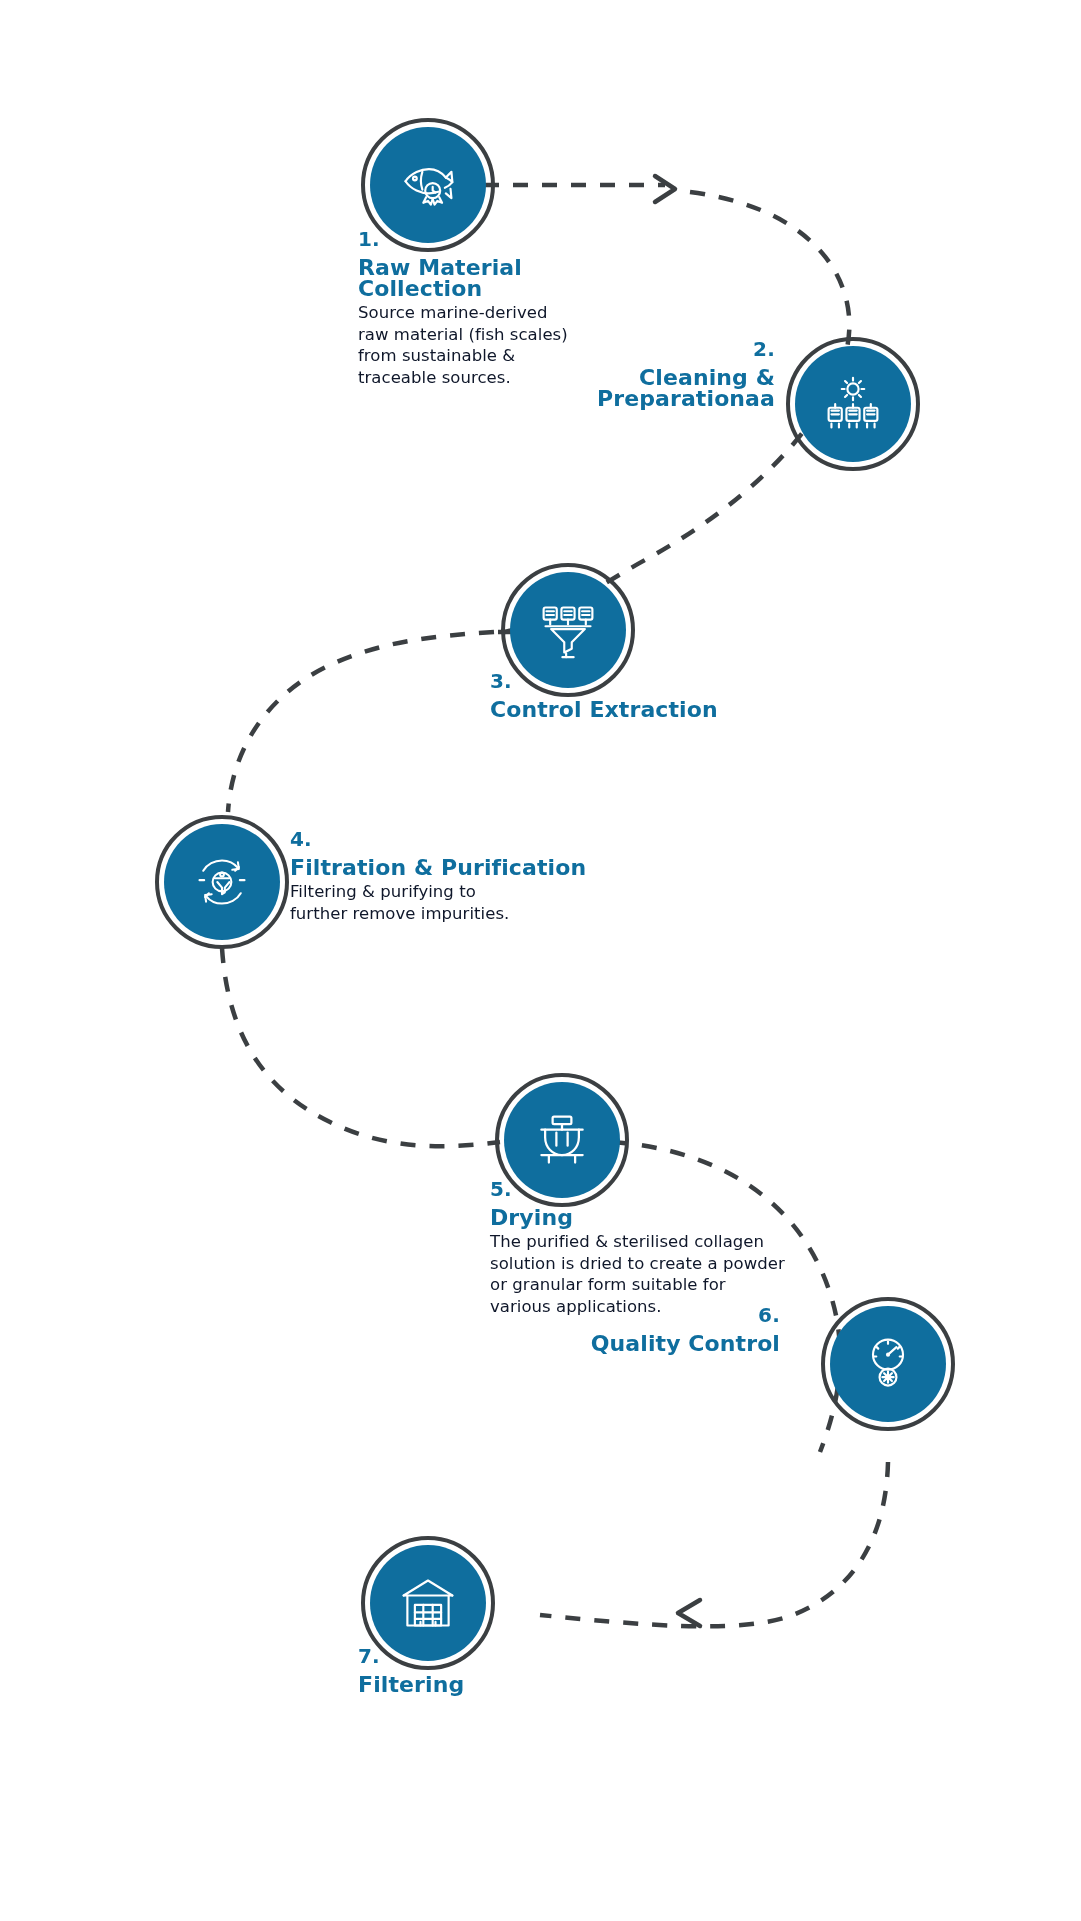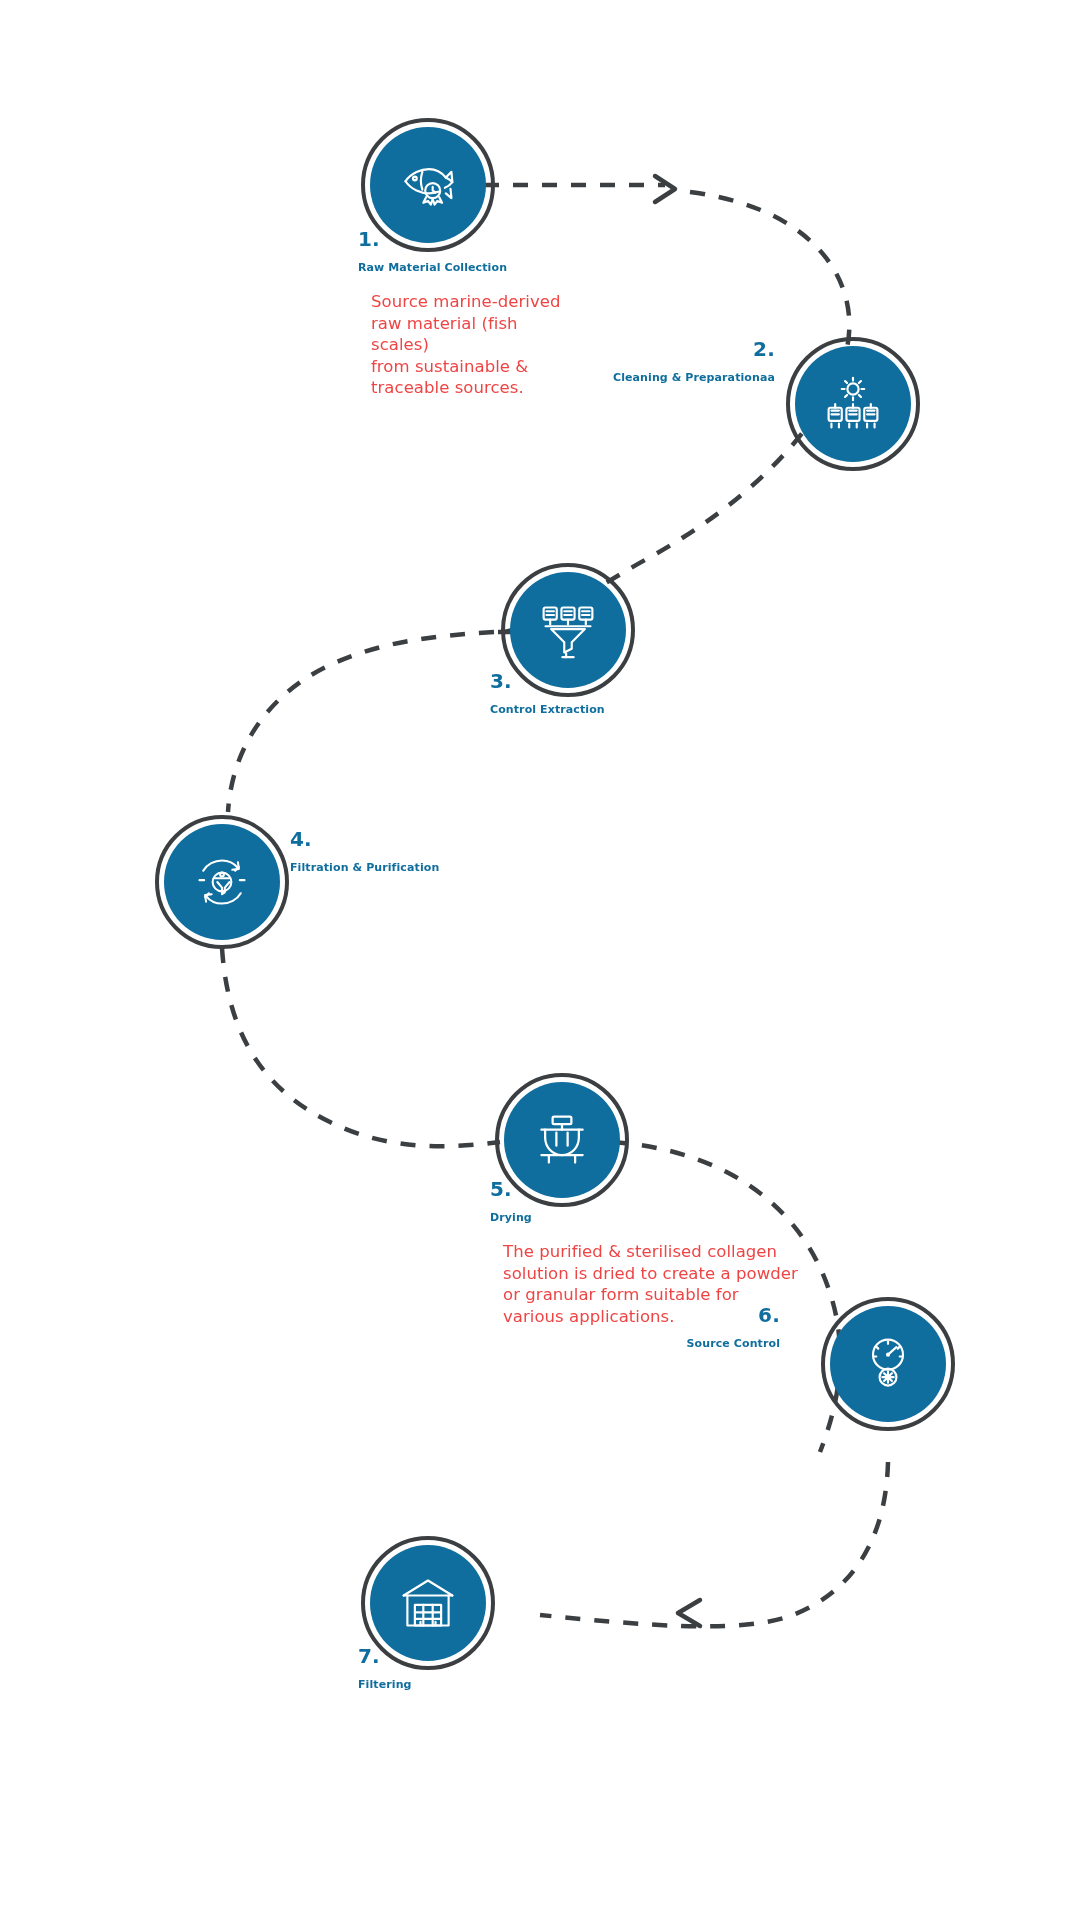--- a/index.html
+++ b/index.html
@@ -71,30 +71,30 @@
     color: #0f6e9e;
     font-weight: bold;
     font-size: 20px;
     line-height: 22px;
     margin: 0 0 7px 0;
     letter-spacing: 0.2px;
   }
   .step-title {
     color: #0f6e9e;
     font-weight: bold;
-    font-size: 11px;
+    font-size: 22px;
     line-height: 21px;
     margin: 0 0 3px 0;
     letter-spacing: 0.1px;
   }
   .step-desc {
-    color: #ef4444;
+    color: #0f172a;
     font-size: 16.5px;
     line-height: 21.5px;
-    margin: 13px;
+    margin: 0;
     white-space: pre-line;
     letter-spacing: 0.05px;
   }
 </style>
 </head>
 <body>
 
 <div id="canvas">
 
   <svg id="flow-svg" viewBox="0 0 1081 1921" xmlns="http://www.w3.org/2000/svg">
@@ -195,20 +195,22 @@
       <path d="M24 28h16"></path>
       <path d="M27 32l5 6v7l3-2v-5l5-6"></path>
       <circle cx="32" cy="24" r="2"></circle>
       <path d="M8 30h5M51 30h5"></path>
       <path d="M18 44l-4 4M46 20l4-4"></path>
     </svg>
   </div>
   <div class="block left" style="left:290px; top:828px; width:340px;">
     <p class="step-num">4.</p>
     <p class="step-title">Filtration &amp; Purification</p>
+    <p class="step-desc">Filtering &amp; purifying to
+further remove impurities.</p>
   </div>
 
   <div class="node" style="left:504px; top:1082px;">
     <svg class="glyph" viewBox="0 0 64 64" fill="none" stroke="#ffffff" stroke-width="2.4" stroke-linecap="round" stroke-linejoin="round">
       <rect x="22" y="7" width="20" height="8" rx="1.5"></rect>
       <path d="M32 15v6"></path>
       <path d="M10 21h44"></path>
       <path d="M14 21v8c0 11 8 19 18 19s18-8 18-19v-8"></path>
       <path d="M10 48h44"></path>
       <path d="M18 48v8M46 48v8"></path>
@@ -229,21 +231,21 @@
       <circle cx="32" cy="22" r="16"></circle>
       <path d="M32 22l9-8"></path>
       <circle cx="32" cy="22" r="2.2" fill="#ffffff" stroke="none"></circle>
       <path d="M20 14l1.6 1.6M44 14l-1.6 1.6M32 8v2.5M17 24h2.5M44.5 24H47"></path>
       <circle cx="32" cy="46" r="9"></circle>
       <path d="M32 40v12M26 46h12M27.8 41.8l8.4 8.4M36.2 41.8l-8.4 8.4"></path>
     </svg>
   </div>
   <div class="block right" style="left:460px; top:1304px; width:320px;">
     <p class="step-num">6.</p>
-    <p class="step-title">Source Control</p>
+    <p class="step-title">Quality Control</p>
   </div>
 
   <div class="node" style="left:370px; top:1545px;">
     <svg class="glyph" viewBox="0 0 64 64" fill="none" stroke="#ffffff" stroke-width="2.3" stroke-linecap="round" stroke-linejoin="round">
       <path d="M6 24L32 8l26 16"></path>
       <path d="M10 24v32h44V24"></path>
       <path d="M6 24h52"></path>
       <rect x="18" y="34" width="28" height="22"></rect>
       <path d="M18 42h28M18 49h28M27 34v22M37 34v22"></path>
       <path d="M24 56v-4M40 56v-4"></path>

